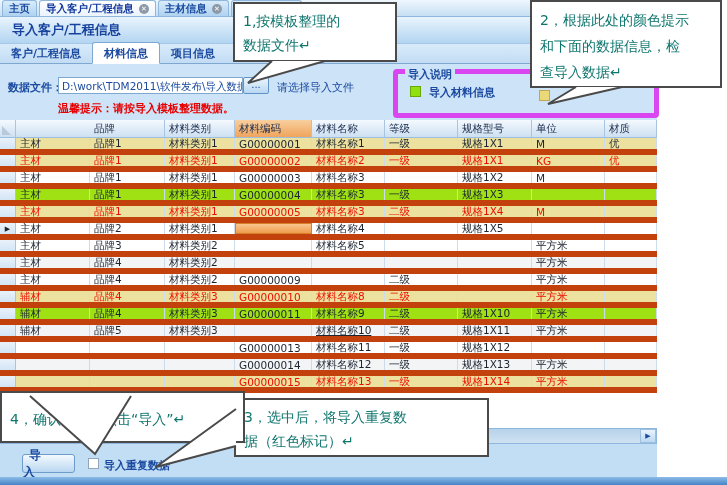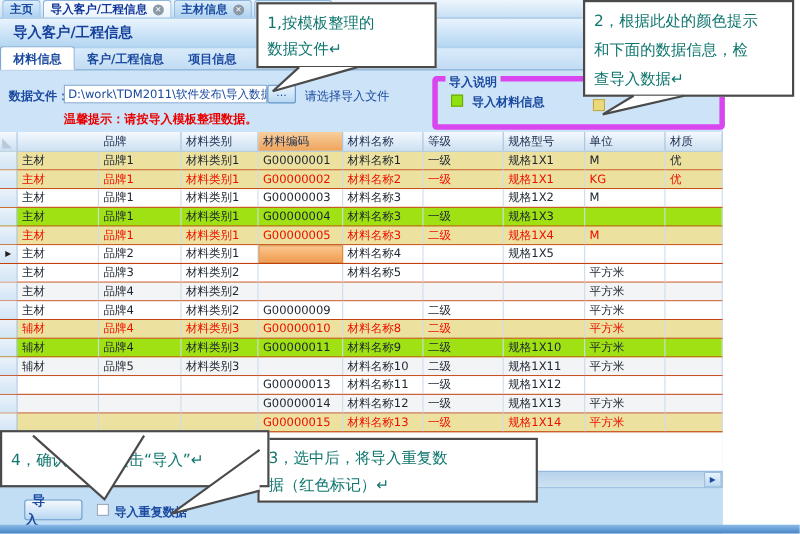--- a/index.html
+++ b/index.html
@@ -65,21 +65,21 @@
     border-top:1px solid #9abfe0;box-sizing:border-box;}
   .grid{position:absolute;left:0;top:120px;width:657px;}
   .grid-header{display:flex;height:18px;background:linear-gradient(#f4f9fe,#cde0f2);
     border-bottom:1px solid #9abfe0;box-sizing:border-box;}
   .hcell{font-size:10.5px;color:#203050;border-right:1px solid #a9c4de;
     display:flex;align-items:center;padding-left:4px;box-sizing:border-box;overflow:hidden;white-space:nowrap;}
   .hcell.highlight{background:linear-gradient(#f8cf9d,#efa45c);}
   .corner{width:16px;min-width:16px;position:relative;}
   .corner::after{content:"";position:absolute;left:2px;bottom:2px;
     border-left:9px solid #b7c9db;border-top:9px solid transparent;}
-  .grid-row{display:flex;height:17px;border-bottom:1px solid #c2410c;box-sizing:border-box;}
+  .grid-row{display:flex;height:17px;border-bottom:6px solid #c2410c;box-sizing:border-box;}
   .cell{font-size:10.5px;color:#1c2430;padding-left:4px;border-right:1px solid #cddcec;
     display:flex;align-items:center;box-sizing:border-box;overflow:hidden;white-space:nowrap;}
   .ind{width:16px;min-width:16px;background:linear-gradient(#e9f2fb,#d3e5f5);
     border-right:1px solid #a9c4de;display:flex;align-items:center;justify-content:center;
     font-size:7px;color:#222;box-sizing:border-box;}
   .grid-row.redrow .cell{color:#ee0e00;}
   .selcell{background:linear-gradient(#fac68f,#f09c4f);border:1px solid #d87f2a;}
 
   
   .hscroll{position:absolute;left:0;top:428px;width:657px;height:16px;
@@ -134,22 +134,22 @@
         <span>辅材信息</span>
         <span class="closeicon">✕</span>
       </div>
     </div>
 
   <div class="titlebar">
     <span class="t">导入客户/工程信息</span>
   </div>
 
   <div class="subtabs">
+      <div class="subtab">客户/工程信息</div>
       <div class="subtab active">材料信息</div>
-      <div class="subtab">客户/工程信息</div>
       <div class="subtab">项目信息</div>
     </div>
 
   <span class="file-label">数据文件：</span>
   <div class="file-box">D:\work\TDM2011\软件发布\导入数据模板\材料</div>
   <div class="browse-btn">...</div>
   <span class="choose-hint">请选择导入文件</span>
   <span class="tip">温馨提示：请按导入模板整理数据。</span>
 
   <div class="groupbox">
@@ -305,21 +305,21 @@
           <div class="cell" style="width: 74px;">规格1X10</div>
           <div class="cell" style="width: 73px;">平方米</div>
           <div class="cell" style="width: 52px;"></div>
         </div>
         <div class="grid-row" style="background: rgb(243, 244, 246);">
           <div class="ind"></div>
           <div class="cell" style="width: 74px;">辅材</div>
           <div class="cell" style="width: 75px;">品牌5</div>
           <div class="cell" style="width: 70px;">材料类别3</div>
           <div class="cell" style="width: 77px;"></div>
-          <div class="cell" style="width: 73px;">材料名称10</div>
+          <div class="cell" style="width: 73px; text-decoration: underline;">材料名称10</div>
           <div class="cell" style="width: 73px;">二级</div>
           <div class="cell" style="width: 74px;">规格1X11</div>
           <div class="cell" style="width: 73px;">平方米</div>
           <div class="cell" style="width: 52px;"></div>
         </div>
         <div class="grid-row" style="background: rgb(255, 255, 255);">
           <div class="ind"></div>
           <div class="cell" style="width: 74px;"></div>
           <div class="cell" style="width: 75px;"></div>
           <div class="cell" style="width: 70px;"></div>

